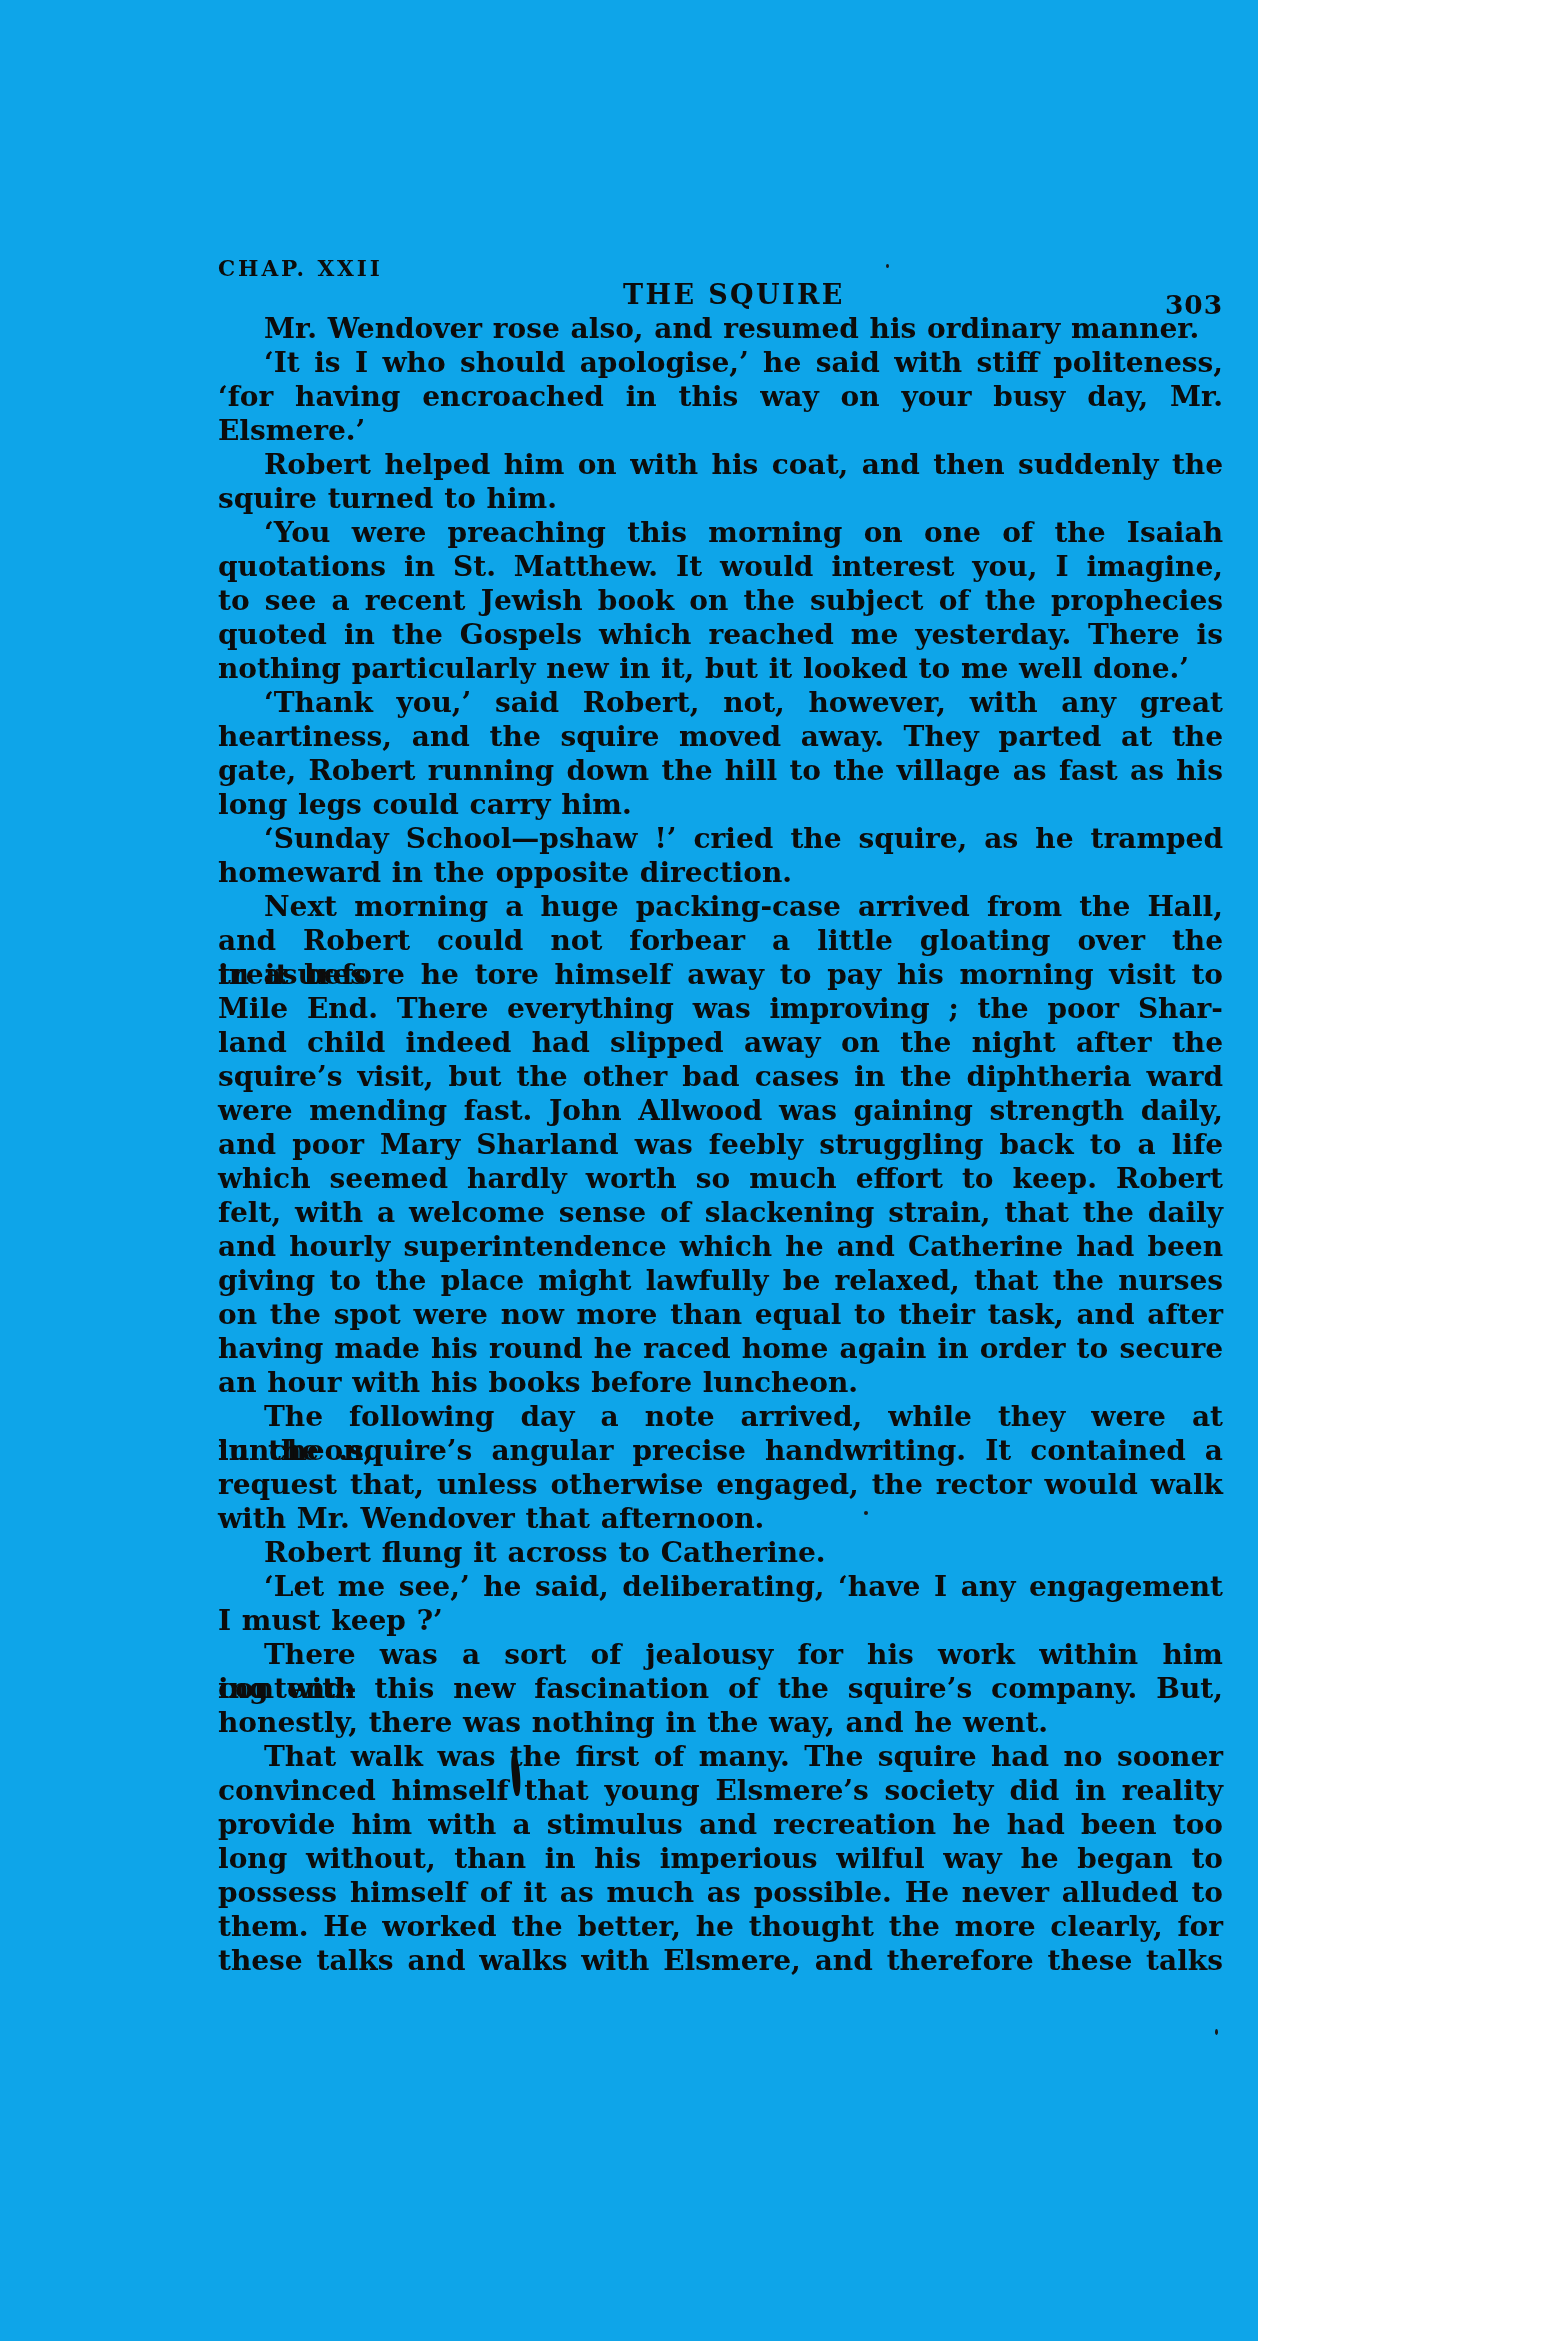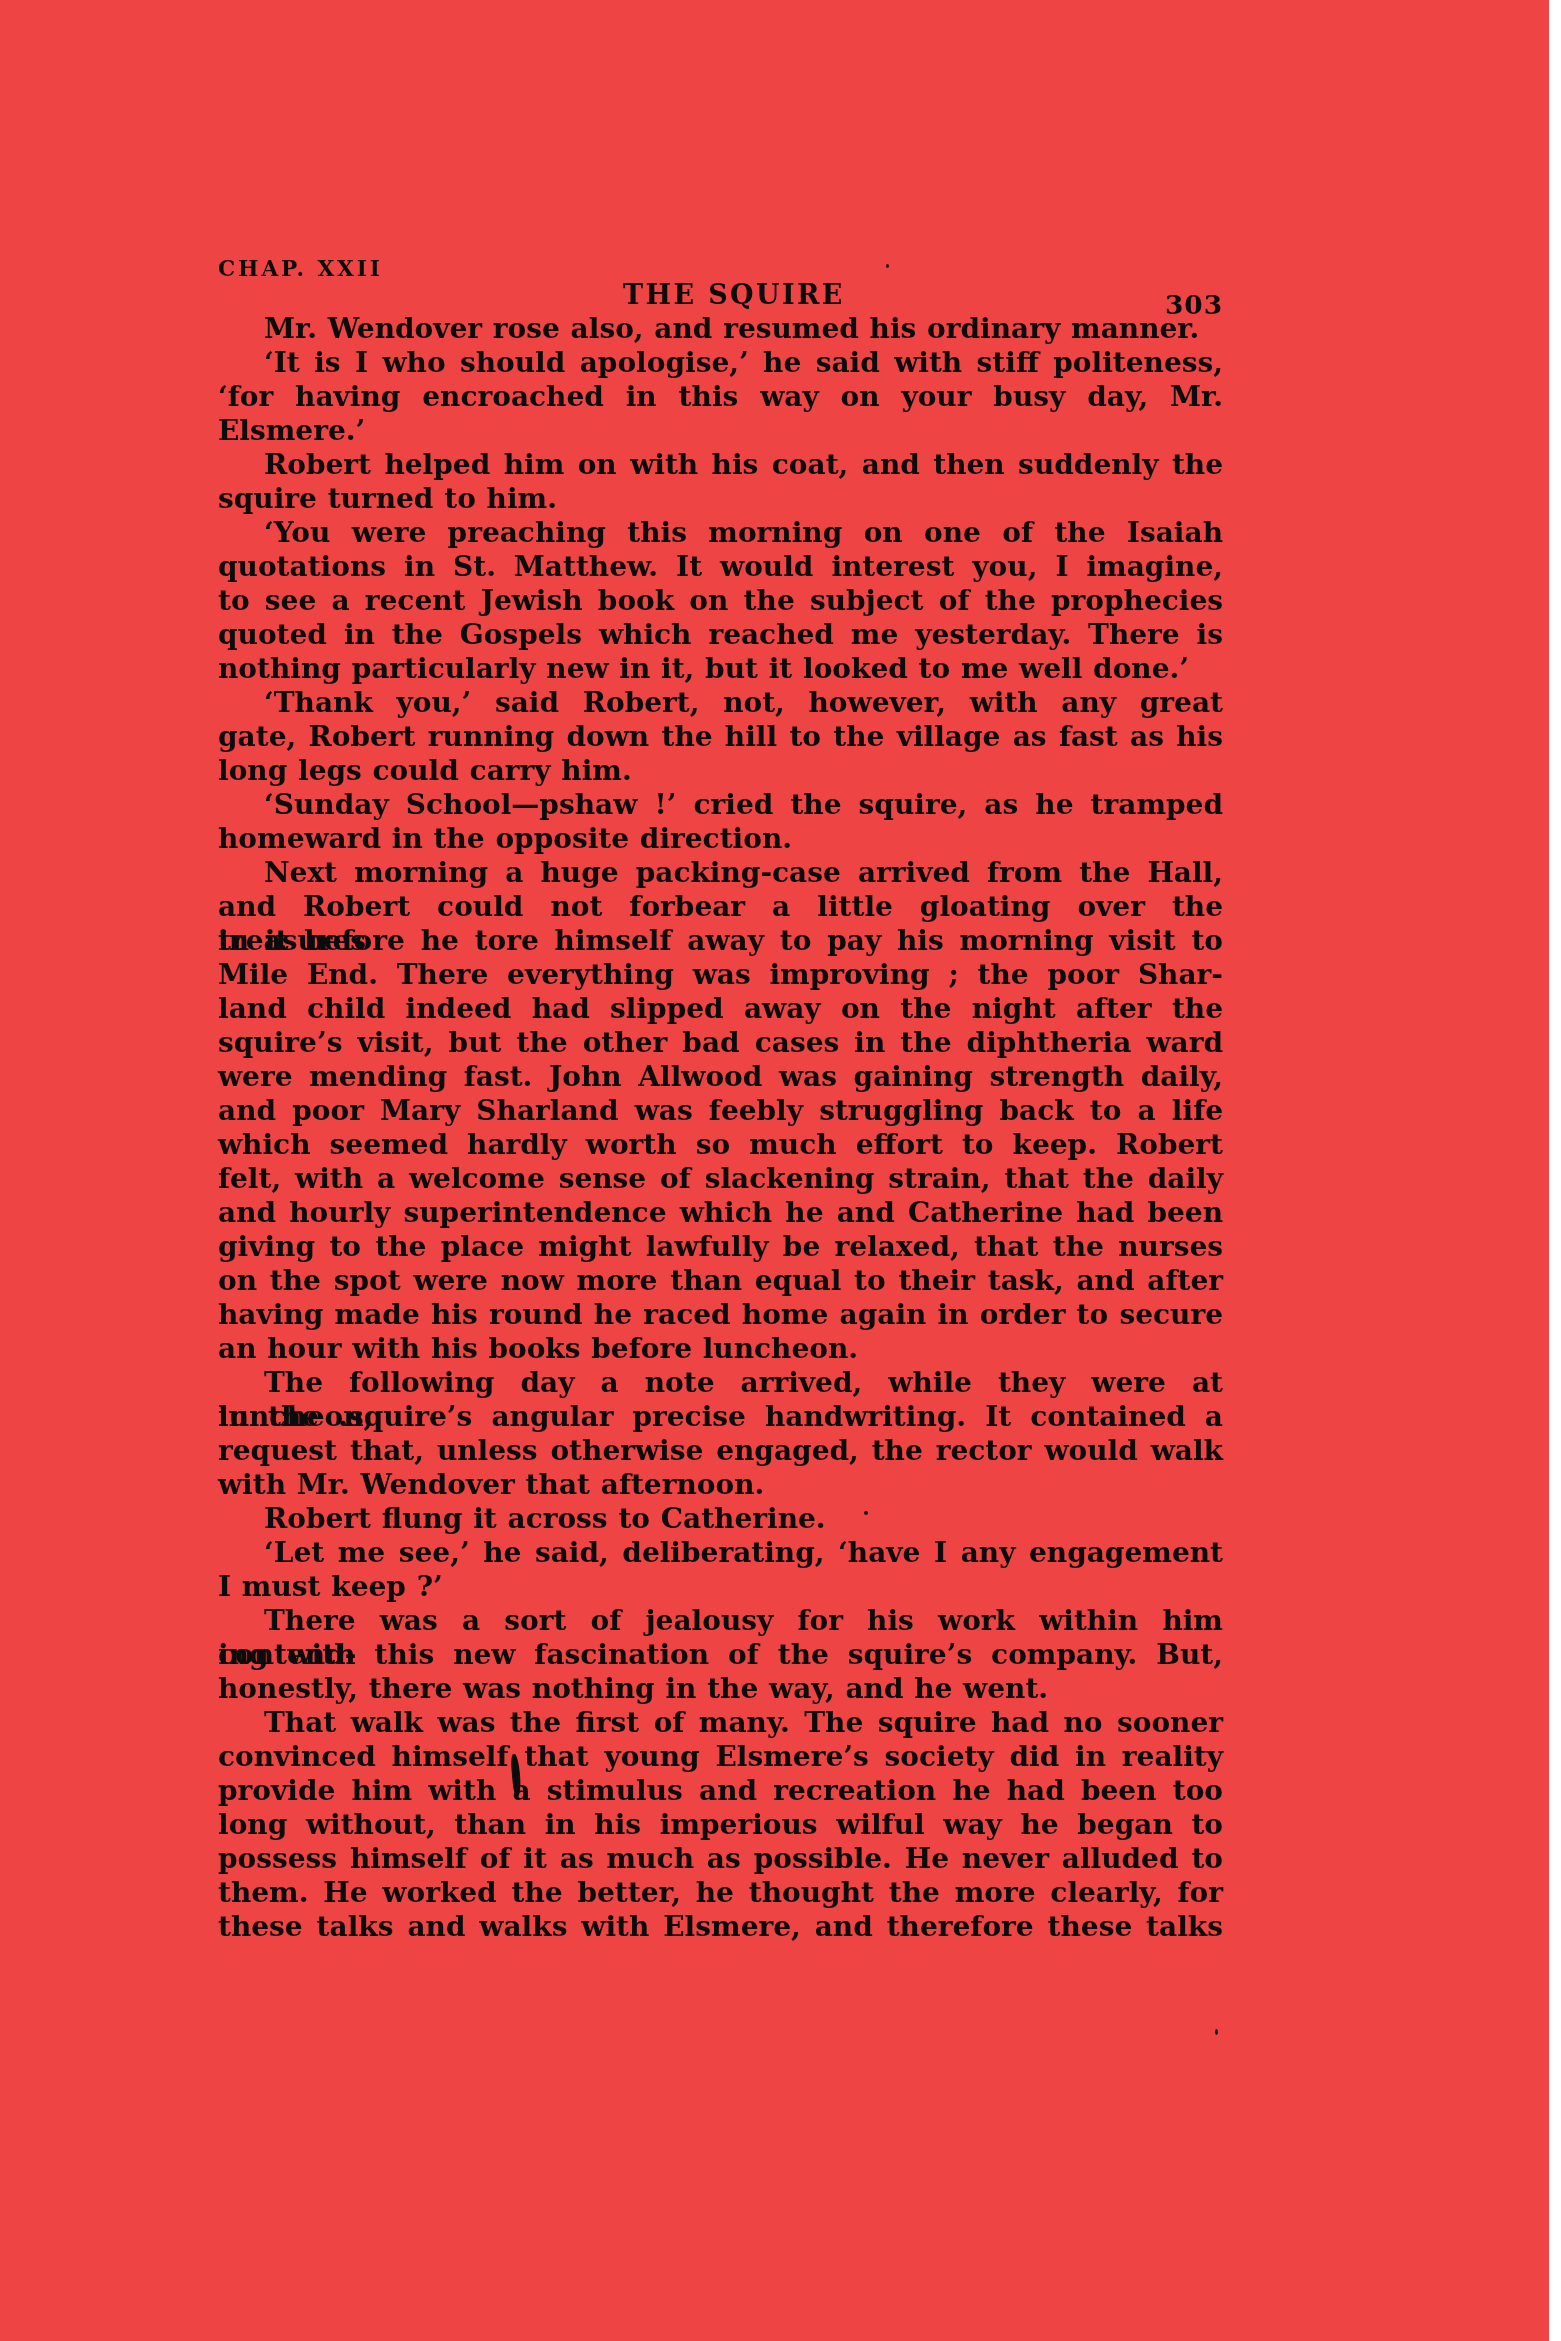--- a/index.html
+++ b/index.html
@@ -2,23 +2,23 @@
 <html style="font-size:7.7px"><head>
 <meta charset="utf-8">
 <style>
   html, body {
     margin: 0;
     padding: 0;
     background: #ffffff;
   }
   .page {
     position: relative;
-    width: 1549px;
+    width: 1258px;
     height: 2342px;
-    background: #ef4444;
+    background: #0ea5e9;
     overflow: hidden;
     font-family: "DejaVu Serif", "Liberation Serif", serif;
     color: #0c0c0c;
   }
   
   .running-header {
     position: absolute;
     left: 218px;
     top: 252px;
     width: 1005px;
@@ -104,20 +104,21 @@
       <div class="text-line">‘for having encroached in this way on your busy day, Mr.</div>
       <div class="text-line end">Elsmere.’</div>
       <div class="text-line indent">Robert helped him on with his coat, and then suddenly the</div>
       <div class="text-line end">squire turned to him.</div>
       <div class="text-line indent">‘You were preaching this morning on one of the Isaiah</div>
       <div class="text-line">quotations in St. Matthew.  It would interest you, I imagine,</div>
       <div class="text-line">to see a recent Jewish book on the subject of the prophecies</div>
       <div class="text-line">quoted in the Gospels which reached me yesterday.  There is</div>
       <div class="text-line end">nothing particularly new in it, but it looked to me well done.’</div>
       <div class="text-line indent">‘Thank you,’ said Robert, not, however, with any great</div>
+      <div class="text-line">heartiness, and the squire moved away.  They parted at the</div>
       <div class="text-line">gate, Robert running down the hill to the village as fast as his</div>
       <div class="text-line end">long legs could carry him.</div>
       <div class="text-line indent">‘Sunday School—pshaw !’ cried the squire, as he tramped</div>
       <div class="text-line end">homeward in the opposite direction.</div>
       <div class="text-line indent">Next morning a huge packing-case arrived from the Hall,</div>
       <div class="text-line">and Robert could not forbear a little gloating over the treasures</div>
       <div class="text-line">in it before he tore himself away to pay his morning visit to</div>
       <div class="text-line">Mile End.  There everything was improving ; the poor Shar-</div>
       <div class="text-line">land child indeed had slipped away on the night after the</div>
       <div class="text-line">squire’s visit, but the other bad cases in the diphtheria ward</div>

